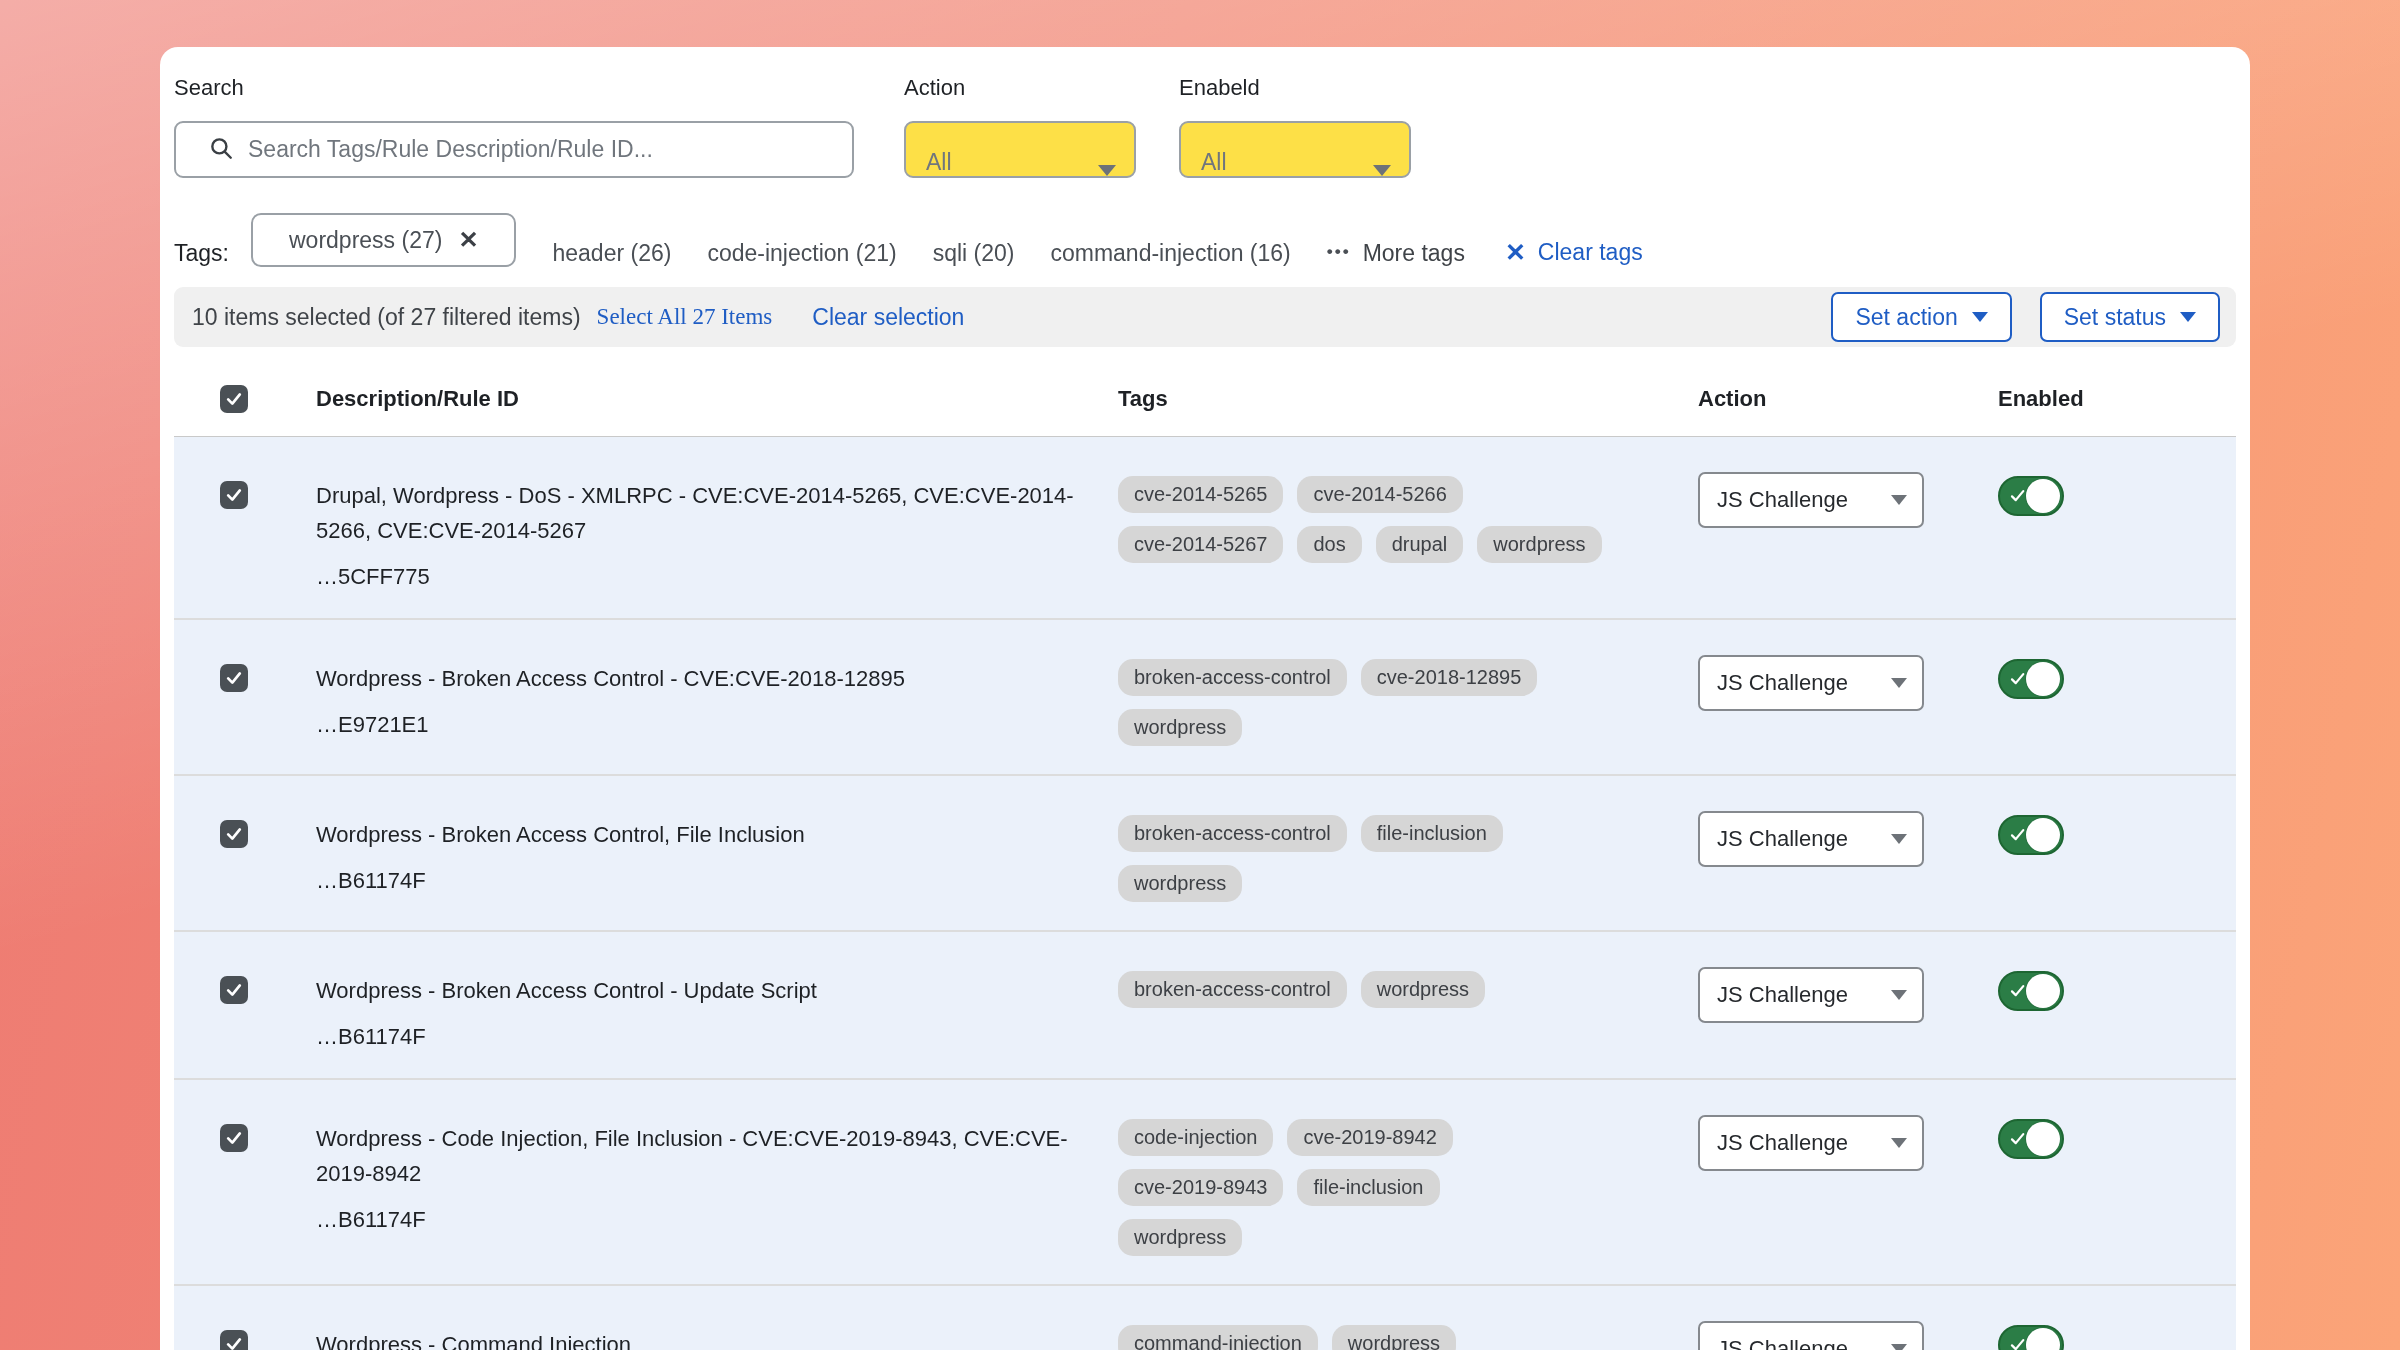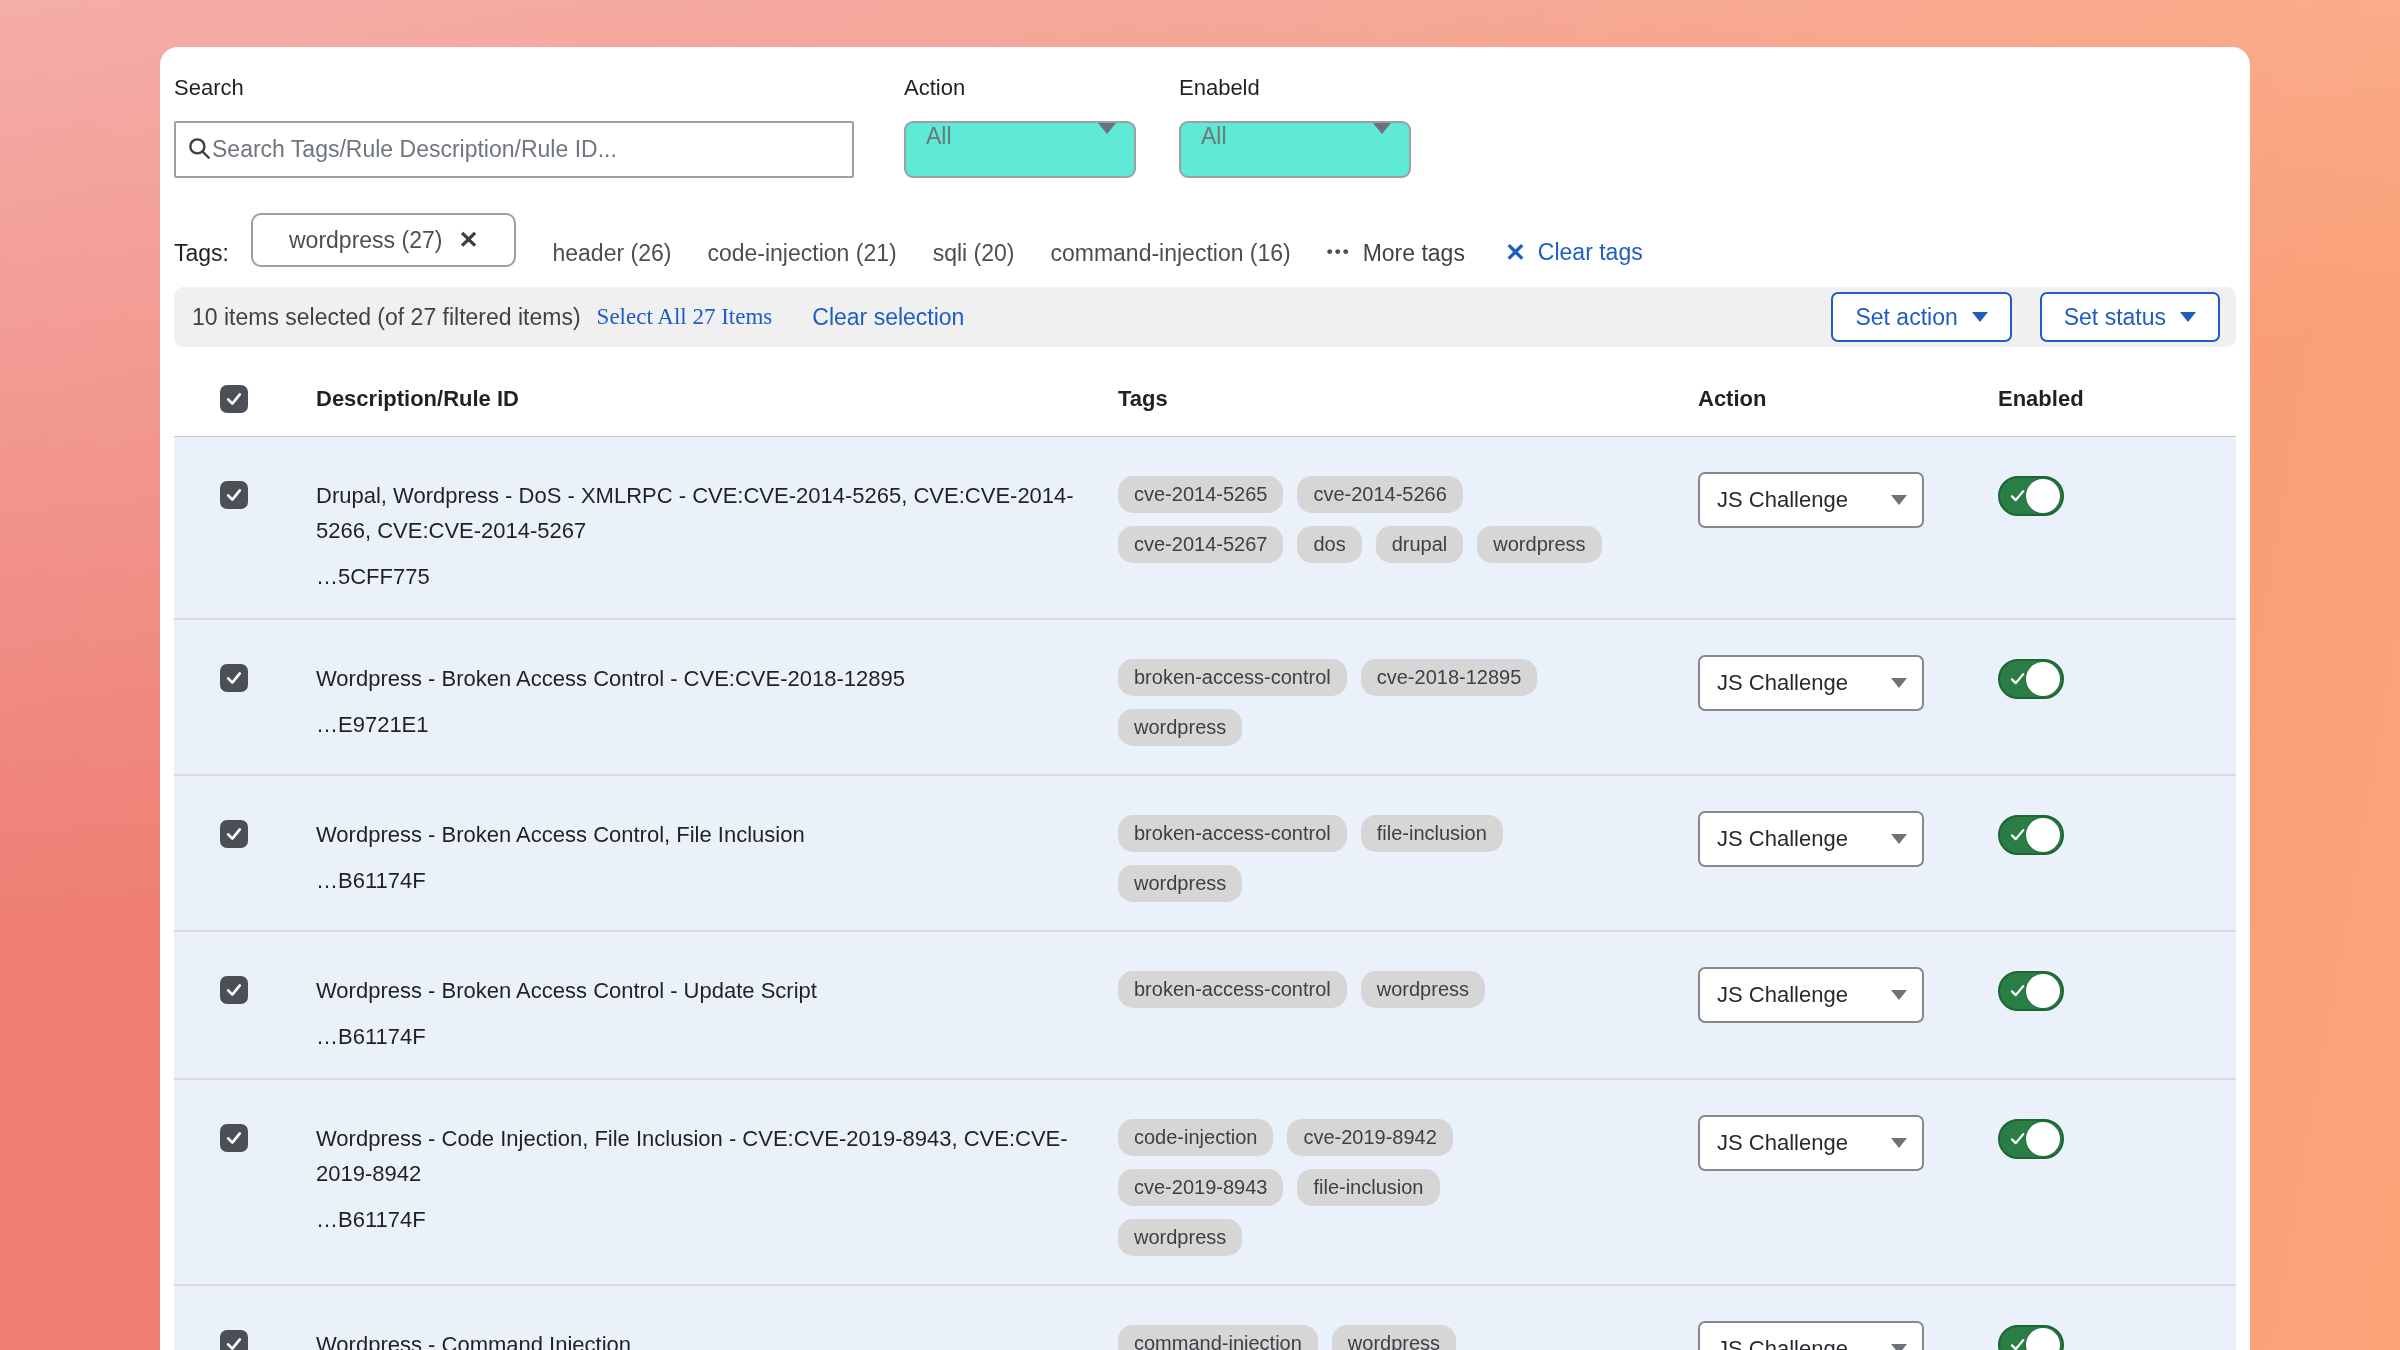--- a/index.html
+++ b/index.html
@@ -18,35 +18,35 @@
     width:2090px; height:1500px;
     background:#ffffff; border-radius:18px;
     padding:28px 14px 0 14px;
   }
 
   
   .filters { display:flex; align-items:flex-start; }
   .field-label { font-size:22px; color:#1e2125; margin-bottom:20px; }
   .search-block { width:680px; }
   .search-box {
-    display:flex; align-items:center; 
-    height:57px; border:2px solid #9aa0a6; border-radius:2px;
-    padding:0 10px; background:#fff;
+    display:flex; align-items:center; gap:14px;
+    height:57px; border:2px solid #9aa0a6; border-radius:9px;
+    padding:0 32px; background:#fff;
   }
   .search-box svg { flex:0 0 auto; }
   .search-box input {
     border:none; outline:none; flex:1; font-size:23px;
     font-family:"Liberation Sans", sans-serif; color:#1e2125; background:transparent;
   }
   .search-box input::placeholder { color:#70767d; }
   .dd-block { margin-left:50px; width:232px; }
   .dd-block.second { margin-left:43px; }
   .dropdown {
-    height:57px; border:2px solid #9aa0a6; border-radius:9px; background:#5eead4;
-    display:flex; align-items:flex-start; justify-content:space-between;
+    height:57px; border:2px solid #9aa0a6; border-radius:9px; background:#fde047;
+    display:flex; align-items:flex-end; justify-content:space-between;
     padding:0 18px 0 20px; font-size:23px; color:#70767d; cursor:pointer;
   }
   .caret { width:0; height:0; border-left:9px solid transparent; border-right:9px solid transparent; border-top:11px solid #6d7278; }
 
   
   .tagsbar { display:flex; align-items:flex-end; margin-top:35px; height:54px; }
   .tagsbar-label { font-size:23px; color:#1e2125; }
   .selected-chip {
     margin-left:22px; display:flex; align-items:center; gap:16px;
     border:2px solid #9aa0a6; border-radius:10px; height:54px; padding:0 36px;

